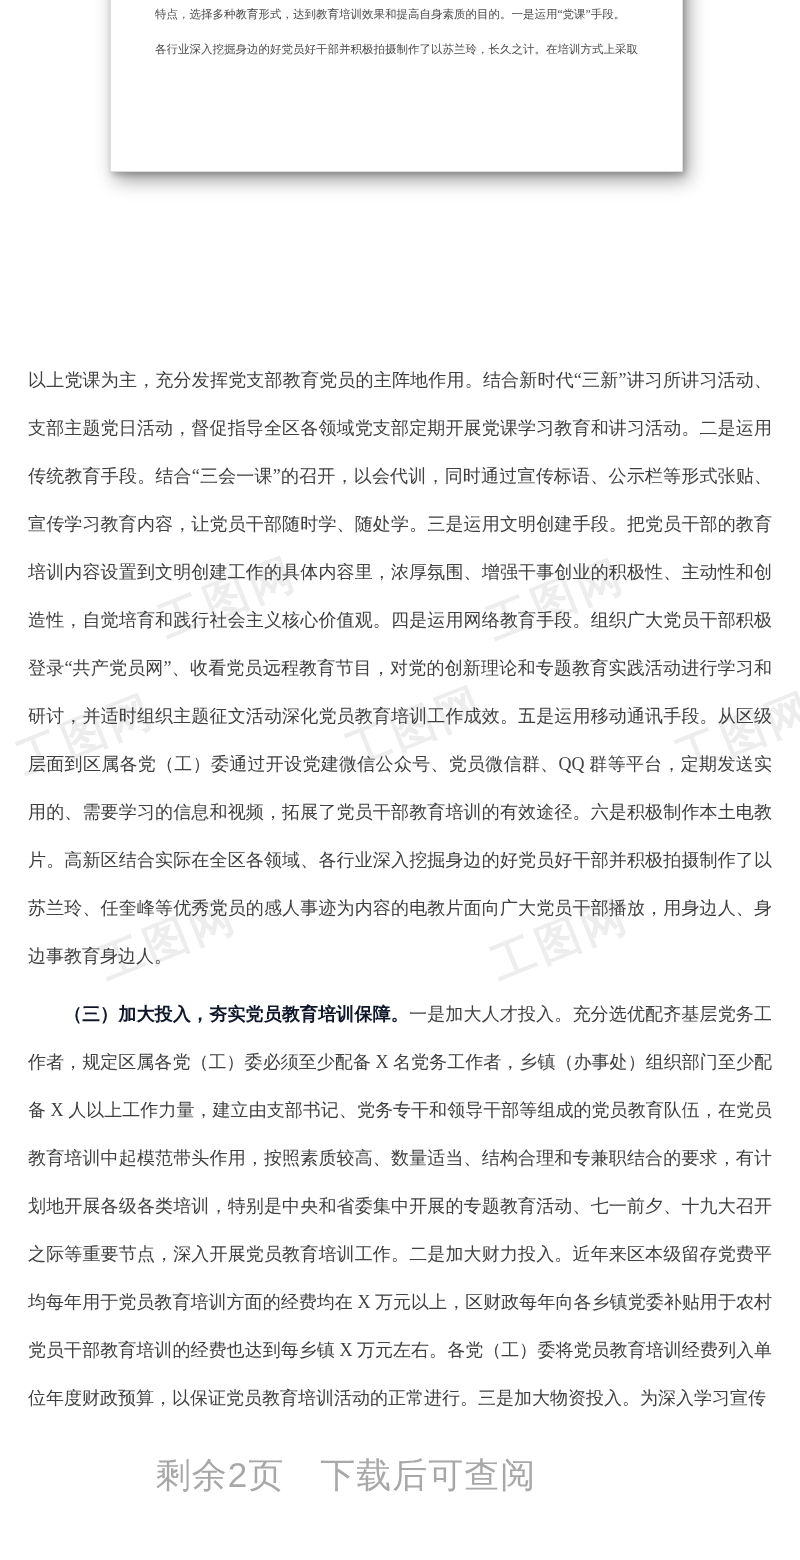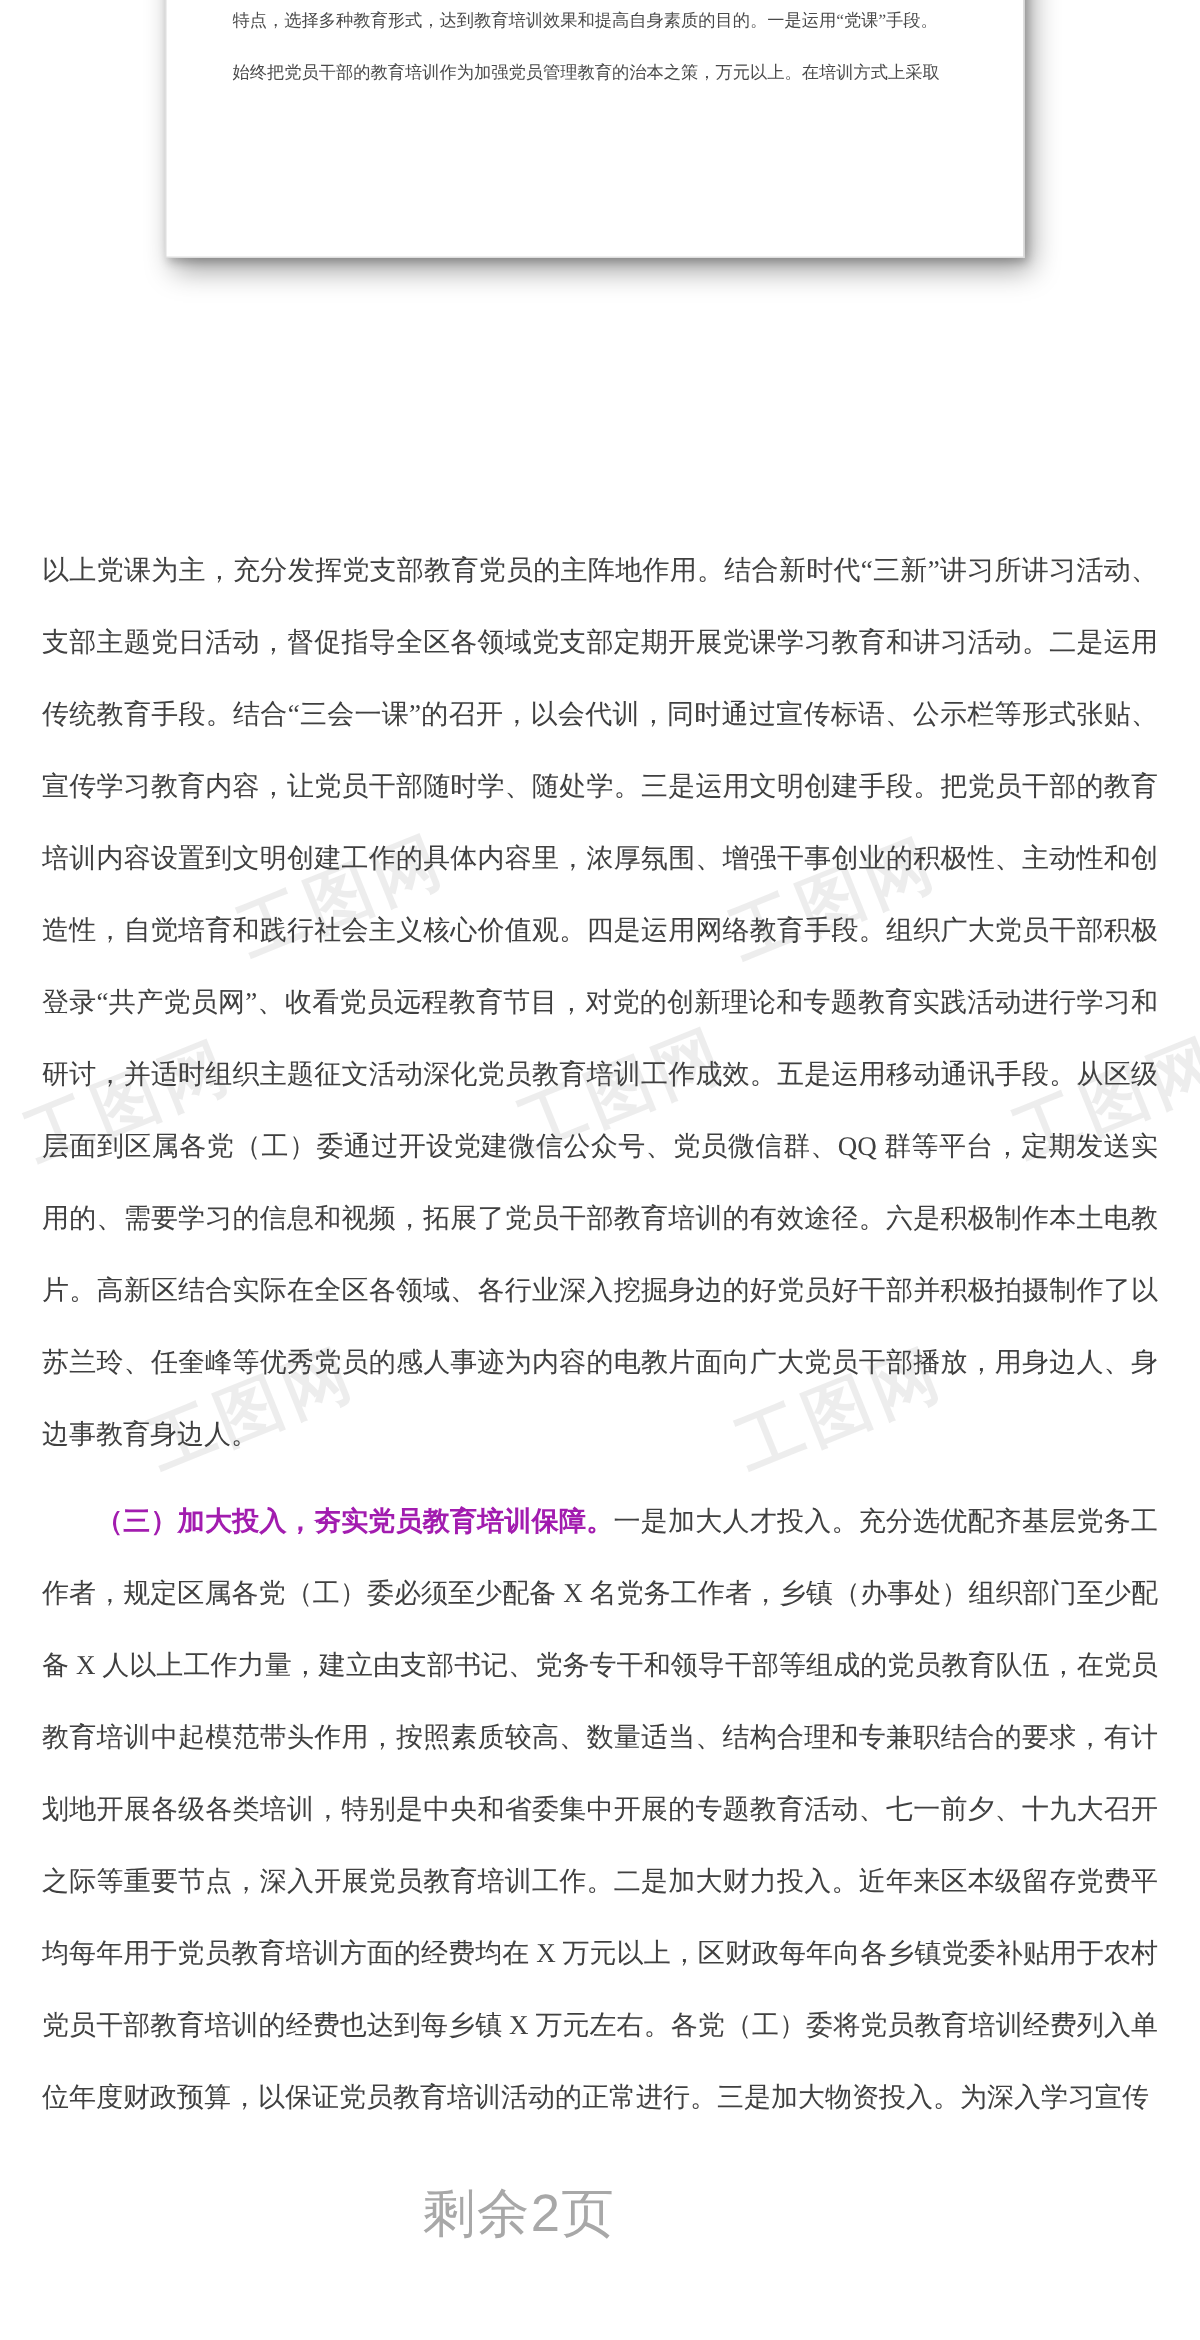--- a/index.html
+++ b/index.html
@@ -57,21 +57,21 @@
     width: 744px;
     top: 356px;
     z-index: 1;
     font-size: 18px;
     line-height: 48px;
     color: #404040;
     text-align: justify;
   }
   .doc-body p { margin: 0; }
   .doc-body p.indent { text-indent: 2em; margin-top: 10px; }
-  .doc-body strong { font-weight: bold; color: #a21caf; }
+  .doc-body strong { font-weight: bold; color: #0f172a; }
 
   
   .footer-hint {
     position: absolute;
     left: 0;
     top: 1452px;
     width: 692px;
     display: flex;
     justify-content: center;
     gap: 36px;
@@ -90,24 +90,25 @@
     <div class="watermark" style="left: 86px; top: 735px; color: rgba(0, 0, 0, 0.07);">工图网</div>
     <div class="watermark" style="left: 415px; top: 727px; color: rgba(0, 0, 0, 0.07);">工图网</div>
     <div class="watermark" style="left: 745px; top: 733px; color: rgba(0, 0, 0, 0.07);">工图网</div>
     <div class="watermark" style="left: 168px; top: 940px; color: rgba(0, 0, 0, 0.07);">工图网</div>
     <div class="watermark" style="left: 560px; top: 940px; color: rgba(0, 0, 0, 0.07);">工图网</div>
   </div>
 
 <div class="preview-card">
   <div class="card-text">
     <div class="card-line">特点，选择多种教育形式，达到教育培训效果和提高自身素质的目的。一是运用“党课”手段。</div>
-    <div class="card-line">始终把党员干部的教育培训作为加强党员管理教育的治本之策，万元以上。在培训方式上采取</div>
+    <div class="card-line">各行业深入挖掘身边的好党员好干部并积极拍摄制作了以苏兰玲，长久之计。在培训方式上采取</div>
   </div>
 </div>
 
 <div class="doc-body" id="doc-body">
     <p>以上党课为主，充分发挥党支部教育党员的主阵地作用。结合新时代“三新”讲习所讲习活动、支部主题党日活动，督促指导全区各领域党支部定期开展党课学习教育和讲习活动。二是运用传统教育手段。结合“三会一课”的召开，以会代训，同时通过宣传标语、公示栏等形式张贴、宣传学习教育内容，让党员干部随时学、随处学。三是运用文明创建手段。把党员干部的教育培训内容设置到文明创建工作的具体内容里，浓厚氛围、增强干事创业的积极性、主动性和创造性，自觉培育和践行社会主义核心价值观。四是运用网络教育手段。组织广大党员干部积极登录“共产党员网”、收看党员远程教育节目，对党的创新理论和专题教育实践活动进行学习和研讨，并适时组织主题征文活动深化党员教育培训工作成效。五是运用移动通讯手段。从区级层面到区属各党（工）委通过开设党建微信公众号、党员微信群、QQ 群等平台，定期发送实用的、需要学习的信息和视频，拓展了党员干部教育培训的有效途径。六是积极制作本土电教片。高新区结合实际在全区各领域、各行业深入挖掘身边的好党员好干部并积极拍摄制作了以苏兰玲、任奎峰等优秀党员的感人事迹为内容的电教片面向广大党员干部播放，用身边人、身边事教育身边人。</p>
     <p class="indent"><strong>（三）加大投入，夯实党员教育培训保障。</strong>一是加大人才投入。充分选优配齐基层党务工作者，规定区属各党（工）委必须至少配备 X 名党务工作者，乡镇（办事处）组织部门至少配备 X 人以上工作力量，建立由支部书记、党务专干和领导干部等组成的党员教育队伍，在党员教育培训中起模范带头作用，按照素质较高、数量适当、结构合理和专兼职结合的要求，有计划地开展各级各类培训，特别是中央和省委集中开展的专题教育活动、七一前夕、十九大召开之际等重要节点，深入开展党员教育培训工作。二是加大财力投入。近年来区本级留存党费平均每年用于党员教育培训方面的经费均在 X 万元以上，区财政每年向各乡镇党委补贴用于农村党员干部教育培训的经费也达到每乡镇 X 万元左右。各党（工）委将党员教育培训经费列入单位年度财政预算，以保证党员教育培训活动的正常进行。三是加大物资投入。为深入学习宣传</p>
   </div>
 
 <div class="footer-hint" id="footer-hint" style="color: rgb(168, 168, 168);">
   <span>剩余2页</span>
+  <span>下载后可查阅</span>
 </div>
 
 </body></html>

